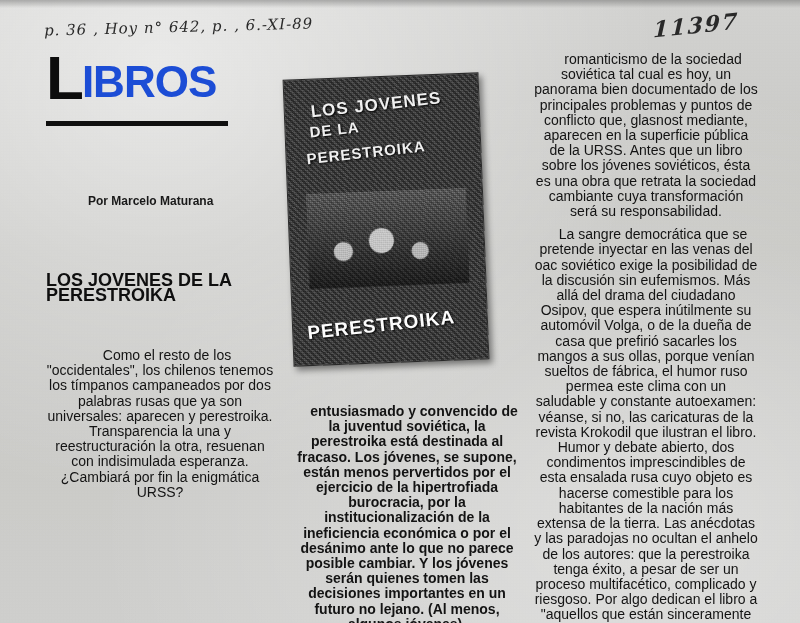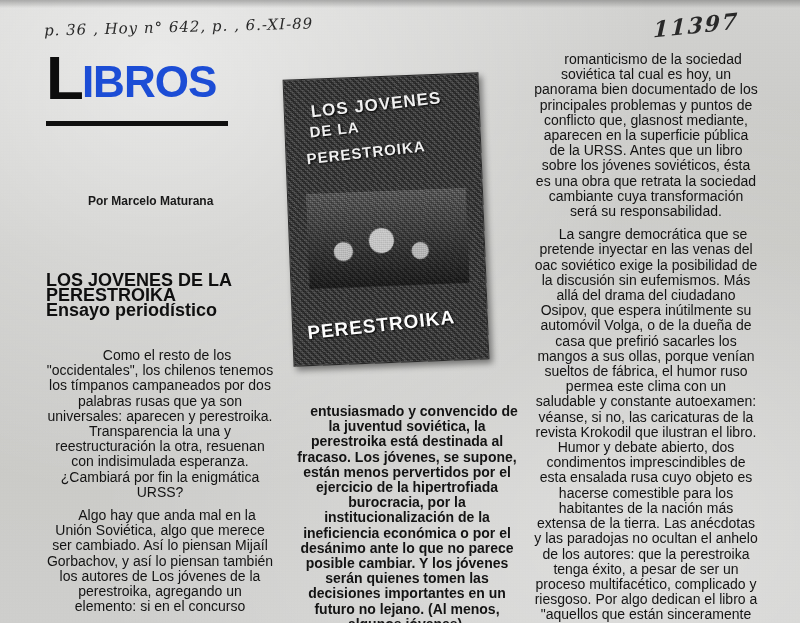--- a/index.html
+++ b/index.html
@@ -204,35 +204,33 @@
     <span class="rest">IBROS</span>
   </div>
   <div class="rule-under"></div>
 
   <div class="byline">Por Marcelo Maturana</div>
 
 
   <div class="bookinfo">
     <div class="title" style="white-space: pre-line;">LOS JOVENES DE LA
 PERESTROIKA</div>
-    <div class="kind">Ensayo periodístico</div>
   </div>
 
   <div class="cover">
     <div class="kremlin"></div>
     <div class="noise"></div>
     <div class="ct ct1">LOS JOVENES</div>
     <div class="ct ct2">DE LA</div>
     <div class="ct ct3">PERESTROIKA</div>
     <div class="ct ct4">PERESTROIKA</div>
   </div>
 
   <div class="col" id="col1">
       <p>Como el resto de los "occidentales", los chilenos tenemos los tímpanos campaneados por dos palabras rusas que ya son universales: aparecen y perestroika. Transparencia la una y reestructuración la otra, resuenan con indisimulada esperanza. ¿Cambiará por fin la enigmática URSS?</p>
-      <p>Algo hay que anda mal en la Unión Soviética, algo que merece ser cambiado. Así lo piensan Mijaíl Gorbachov, y así lo piensan también los autores de Los jóvenes de la perestroika, agregando un elemento: si en el concurso</p>
     </div>
   <div class="col" id="col2">
       <p>entusiasmado y convencido de la juventud soviética, la perestroika está destinada al fracaso. Los jóvenes, se supone, están menos pervertidos por el ejercicio de la hipertrofiada burocracia, por la institucionalización de la ineficiencia económica o por el desánimo ante lo que no parece posible cambiar. Y los jóvenes serán quienes tomen las decisiones importantes en un futuro no lejano. (Al menos, algunos jóvenes).</p>
     </div>
   <div class="col" id="col3">
       <p>romanticismo de la sociedad soviética tal cual es hoy, un panorama bien documentado de los principales problemas y puntos de conflicto que, glasnost mediante, aparecen en la superficie pública de la URSS. Antes que un libro sobre los jóvenes soviéticos, ésta es una obra que retrata la sociedad cambiante cuya transformación será su responsabilidad.</p>
       <p>La sangre democrática que se pretende inyectar en las venas del oac soviético exige la posibilidad de la discusión sin eufemismos. Más allá del drama del ciudadano Osipov, que espera inútilmente su automóvil Volga, o de la dueña de casa que prefirió sacarles los mangos a sus ollas, porque venían sueltos de fábrica, el humor ruso permea este clima con un saludable y constante autoexamen: véanse, si no, las caricaturas de la revista Krokodil que ilustran el libro. Humor y debate abierto, dos condimentos imprescindibles de esta ensalada rusa cuyo objeto es hacerse comestible para los habitantes de la nación más extensa de la tierra. Las anécdotas y las paradojas no ocultan el anhelo de los autores: que la perestroika tenga éxito, a pesar de ser un proceso multifacético, complicado y riesgoso. Por algo dedican el libro a "aquellos que están sinceramente tratando de cambiar las cosas, allí y aquí".</p>
     </div>
 
   <div class="grain"></div>

